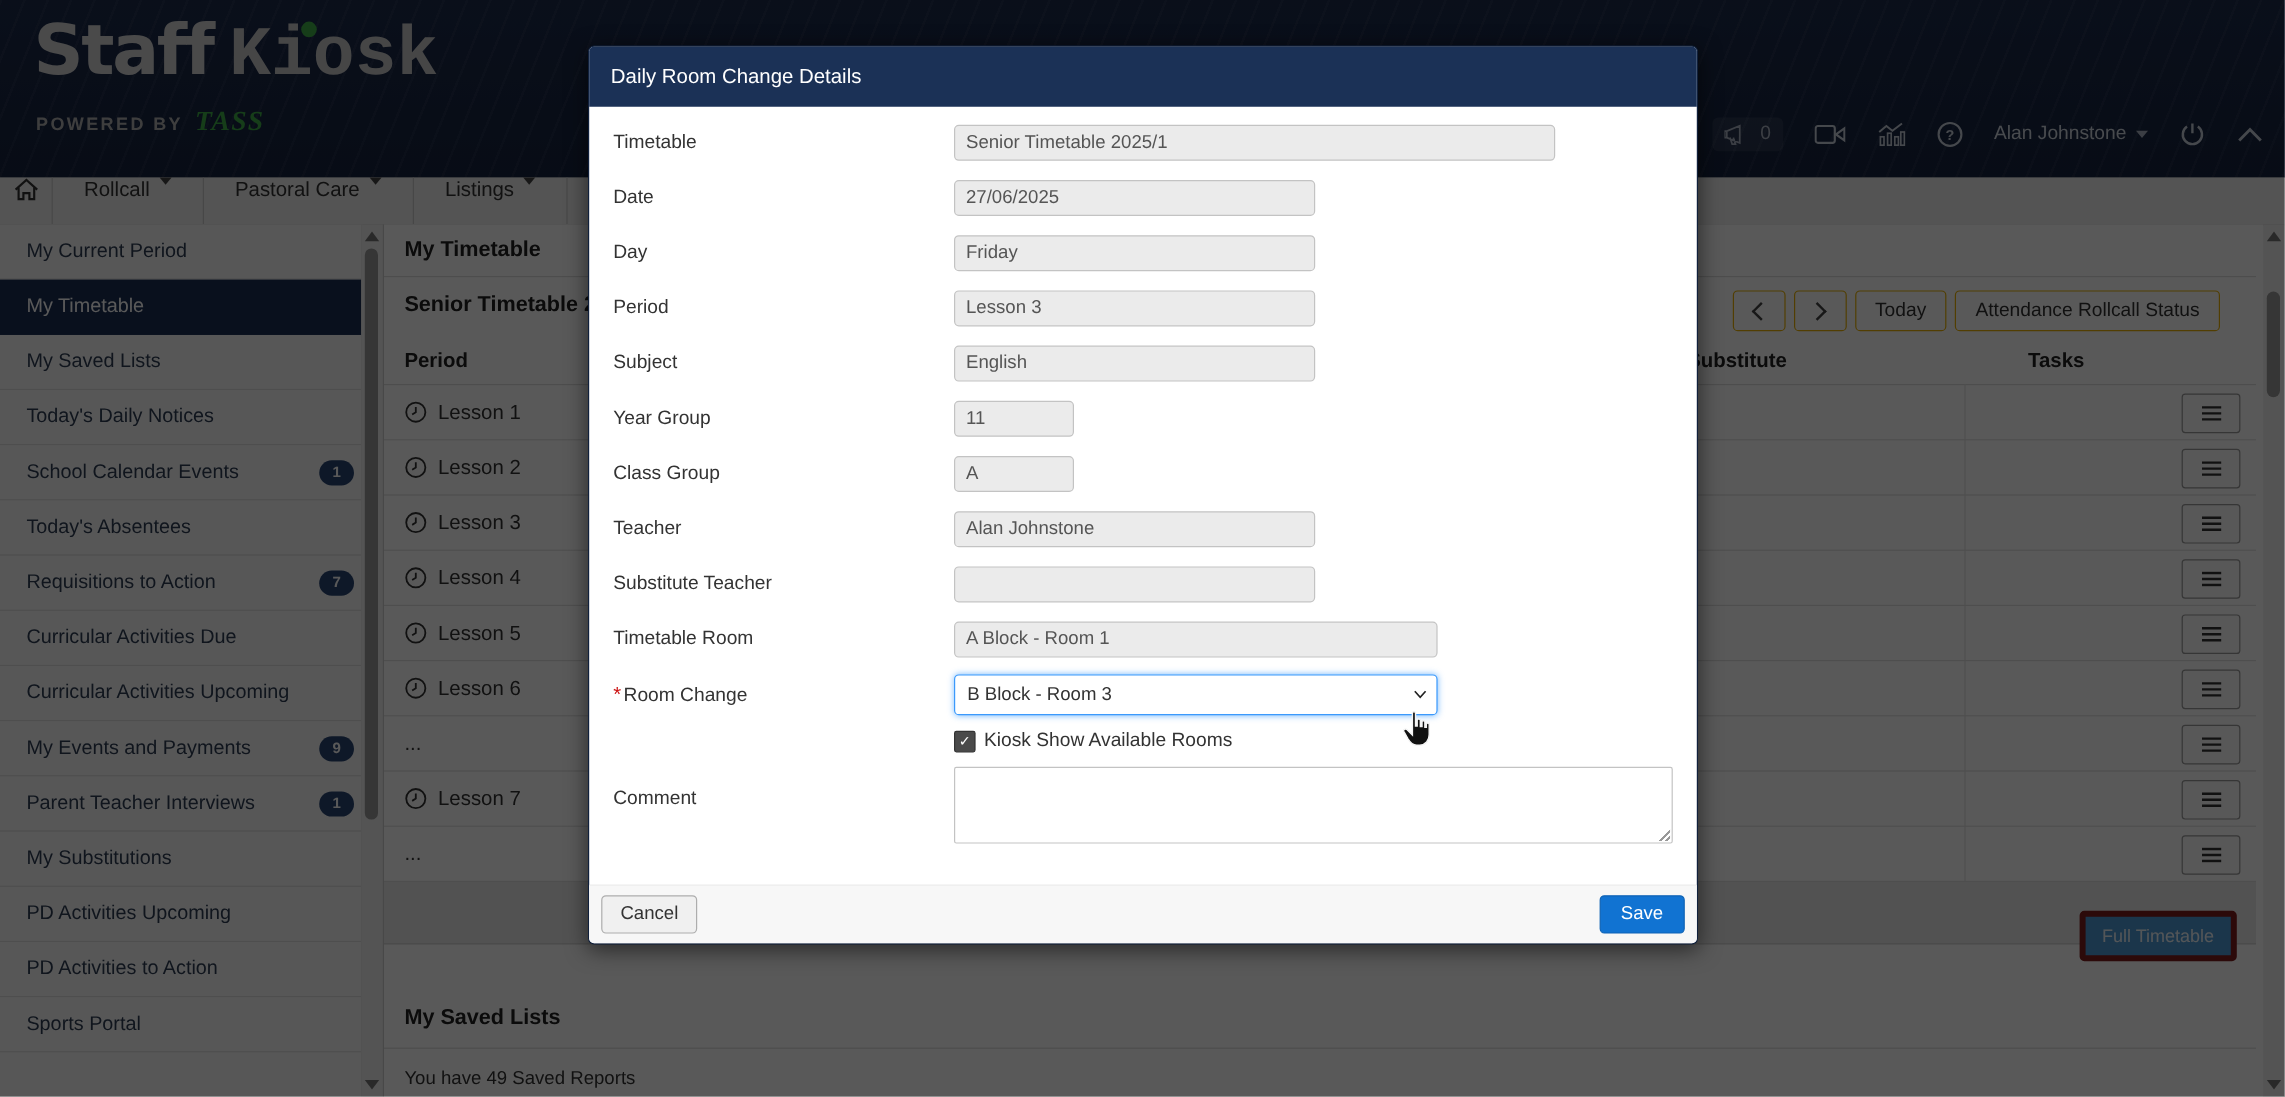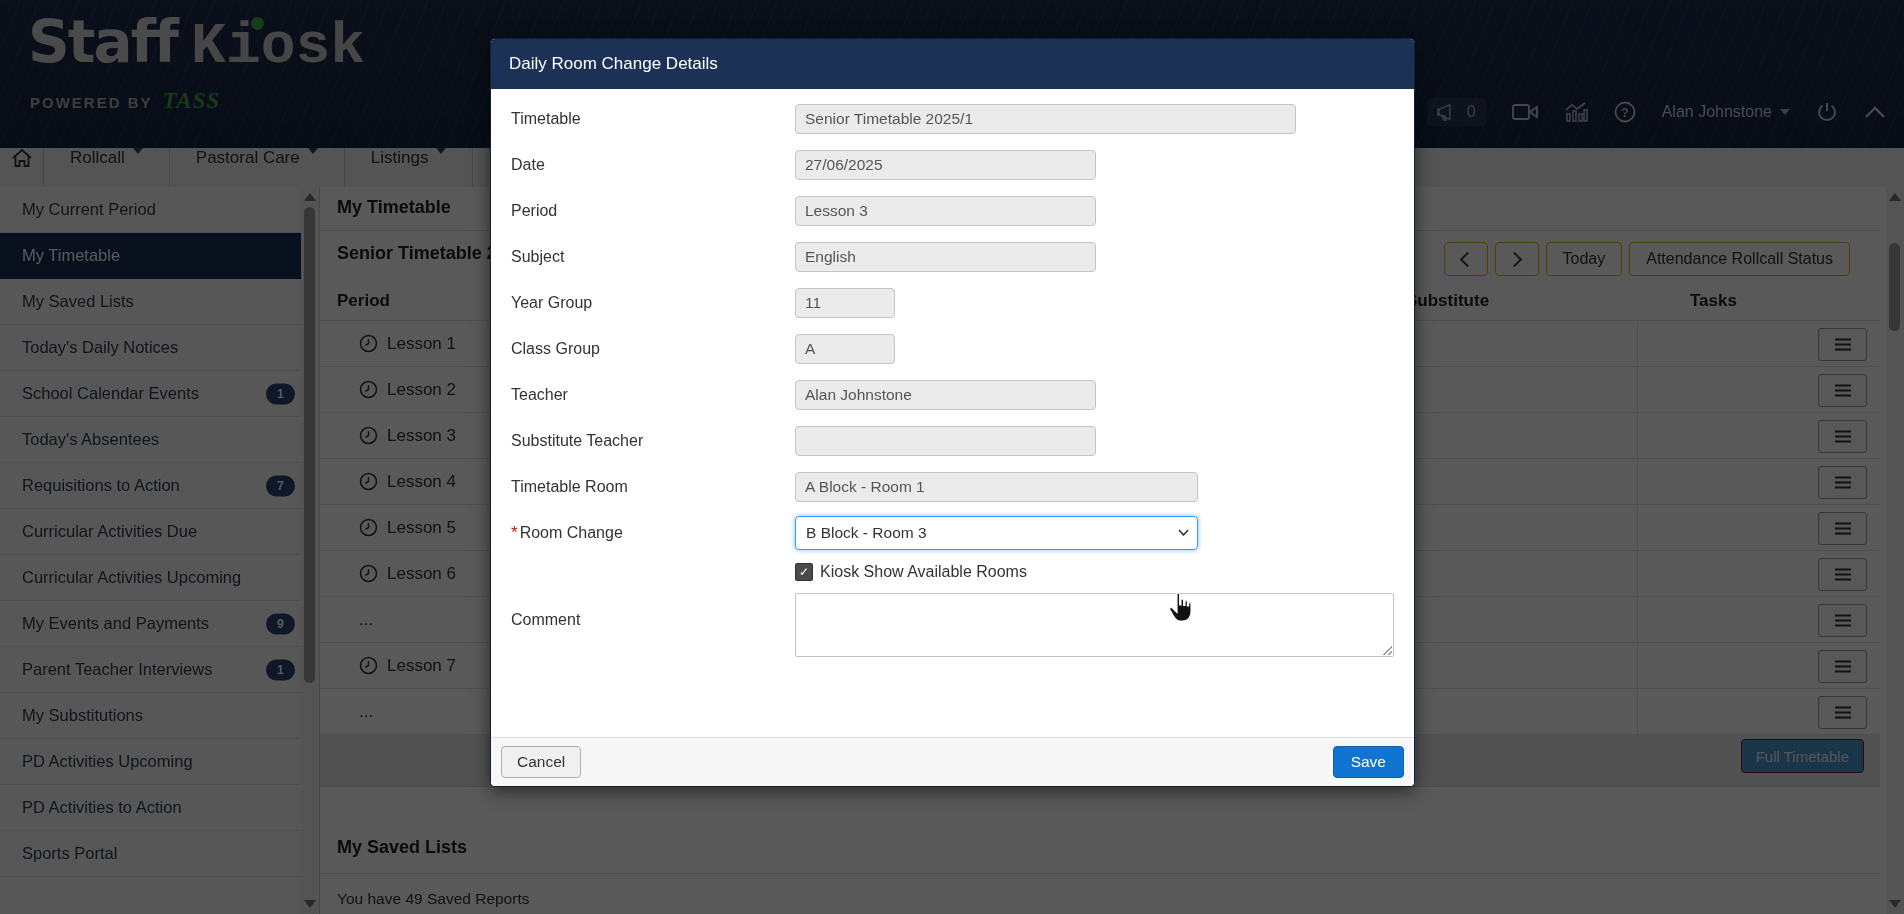--- a/index.html
+++ b/index.html
@@ -53,26 +53,26 @@
   .col-head{position:absolute;font-size:17px;font-weight:bold;color:#222;}
   .ctrl-bar{position:absolute;right:36px;top:55px;display:flex;gap:7px;}
   .btn{border:1px solid #eab308;background:#fff;border-radius:4px;color:#333;font-size:16px;
     display:flex;align-items:center;justify-content:center;cursor:pointer;font-family:inherit;}
   .btn-nav{width:44px;height:34px;}
   .chev{width:9px;height:9px;border-left:2px solid #444;border-bottom:2px solid #444;display:inline-block;}
   .chev.left{transform:rotate(45deg);margin-left:4px;}
   .chev.right{transform:rotate(-135deg);margin-right:4px;}
   .btn-text{height:34px;padding:0 16px;}
   .trow{position:absolute;left:0;width:1560px;border-bottom:1px solid #dedede;height:45px;}
-  .lesson-cell{position:absolute;left:17px;top:0;height:45px;display:flex;align-items:center;gap:9px;font-size:17px;color:#333;margin-left:22px;}
+  .lesson-cell{position:absolute;left:17px;top:0;height:45px;display:flex;align-items:center;gap:9px;font-size:17px;color:#333;}
   .task-btn{position:absolute;left:1498px;top:7px;width:47px;height:31px;border:1px solid #9a9a9a;border-radius:3px;
     background:#fbfbfb;display:flex;align-items:center;justify-content:center;cursor:pointer;}
   .col-sep{position:absolute;left:1317px;top:133px;width:1px;height:415px;background:#e2e2e2;}
   .tfoot{position:absolute;left:0;top:548px;width:1560px;height:51px;background:#ececec;border-bottom:1px solid #d0d0d0;}
-  .full-tt{position:absolute;right:16px;top:4px;height:32px;padding:0 14px;background:#4f9bd8;border:1px solid #7f1d1d;
+  .full-tt{position:absolute;right:16px;top:24px;height:32px;padding:0 14px;background:#4f9bd8;border:5px solid #7f1d1d;
     border-radius:4px;color:#eef5fb;font-size:15px;display:flex;align-items:center;cursor:pointer;}
   .saved-title{position:absolute;left:17px;top:650px;font-size:18px;font-weight:bold;color:#222;}
   .saved-sum{position:absolute;left:17px;top:703px;font-size:15.5px;color:#333;}
   .main-scroll{position:absolute;left:1886px;top:187px;width:18px;height:727px;background:#f1f1f1;}
 
   
   .overlay{position:absolute;left:0;top:0;width:1904px;height:914px;background:rgba(0,0,0,0.65);}
 
   
   .modal{position:absolute;left:490px;top:38px;width:923px;height:747px;background:#fff;border-radius:5px;
@@ -453,20 +453,24 @@
 
   <div class="mrow">
         <label>Timetable</label>
         <div class="inp" data-field="timetable">Senior Timetable 2025/1</div>
       </div>
       <div class="mrow">
         <label>Date</label>
         <div class="inp" data-field="date">27/06/2025</div>
       </div>
       <div class="mrow">
+        <label>Day</label>
+        <div class="inp" data-field="day">Friday</div>
+      </div>
+      <div class="mrow">
         <label>Period</label>
         <div class="inp" data-field="period">Lesson 3</div>
       </div>
       <div class="mrow">
         <label>Subject</label>
         <div class="inp" data-field="subject">English</div>
       </div>
       <div class="mrow">
         <label>Year Group</label>
         <div class="inp" data-field="year_group">11</div>

